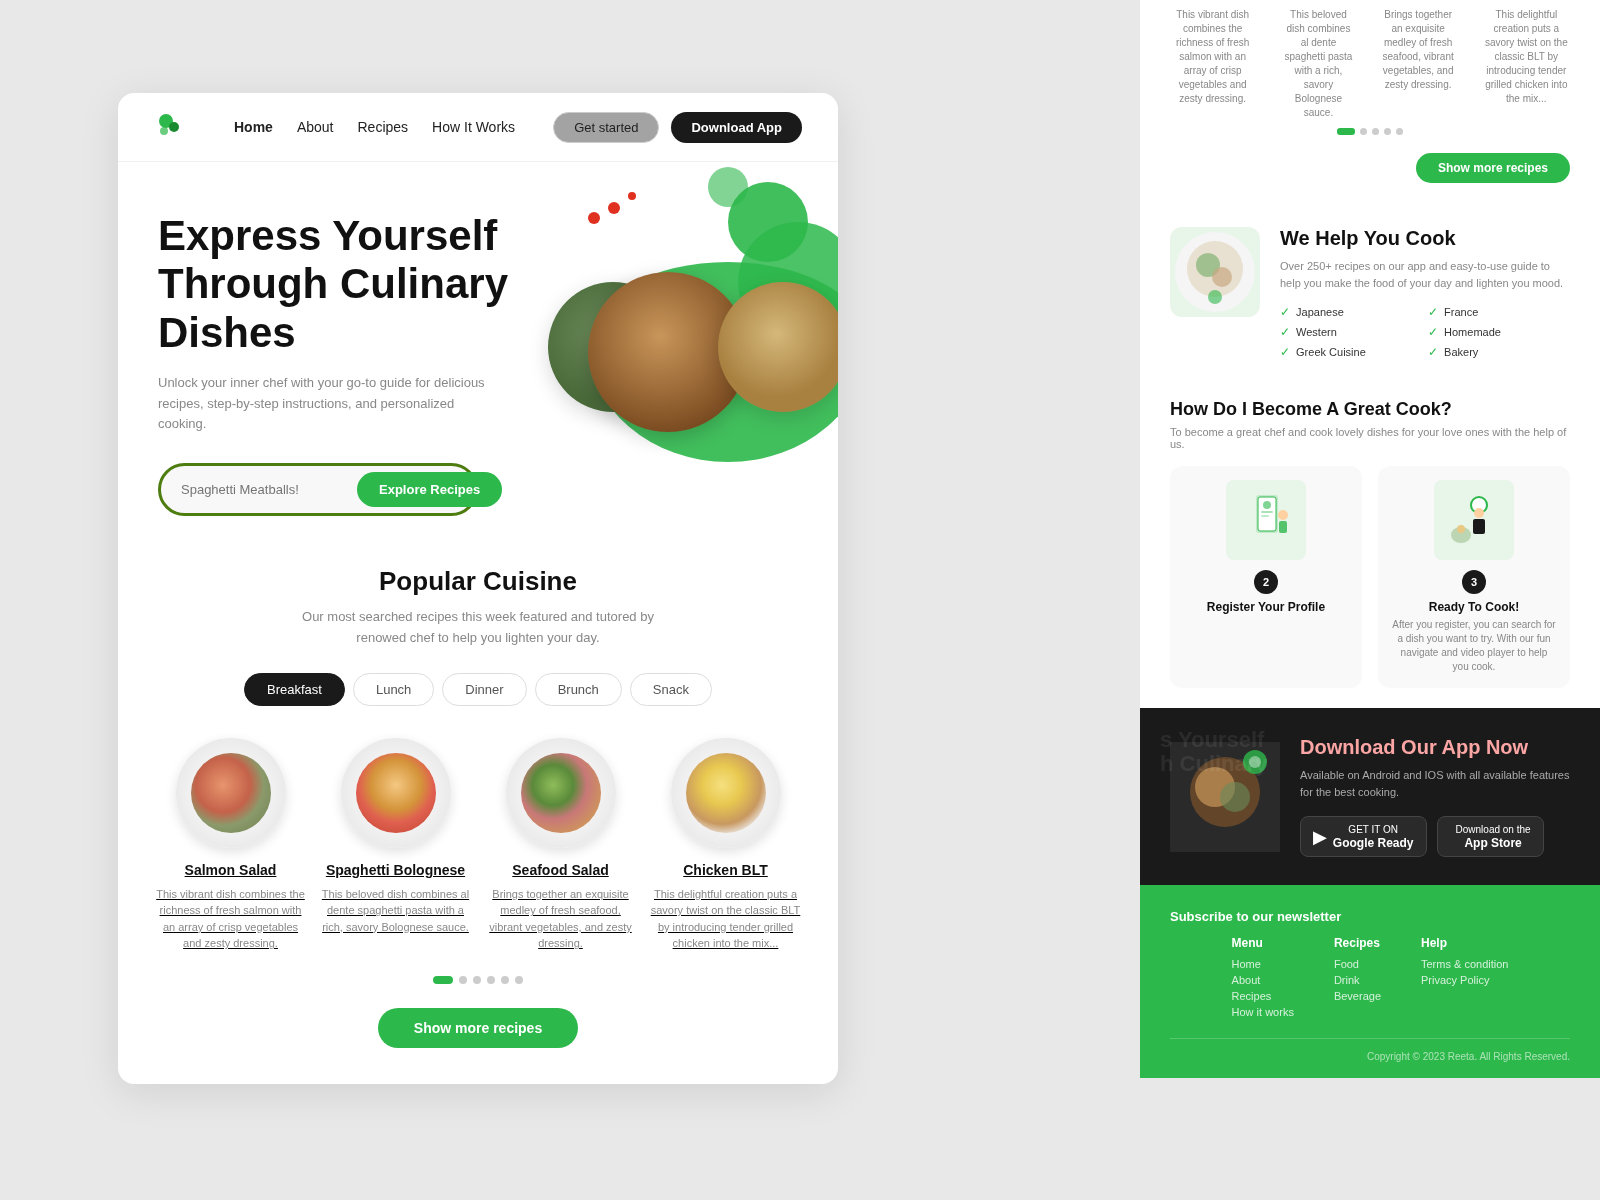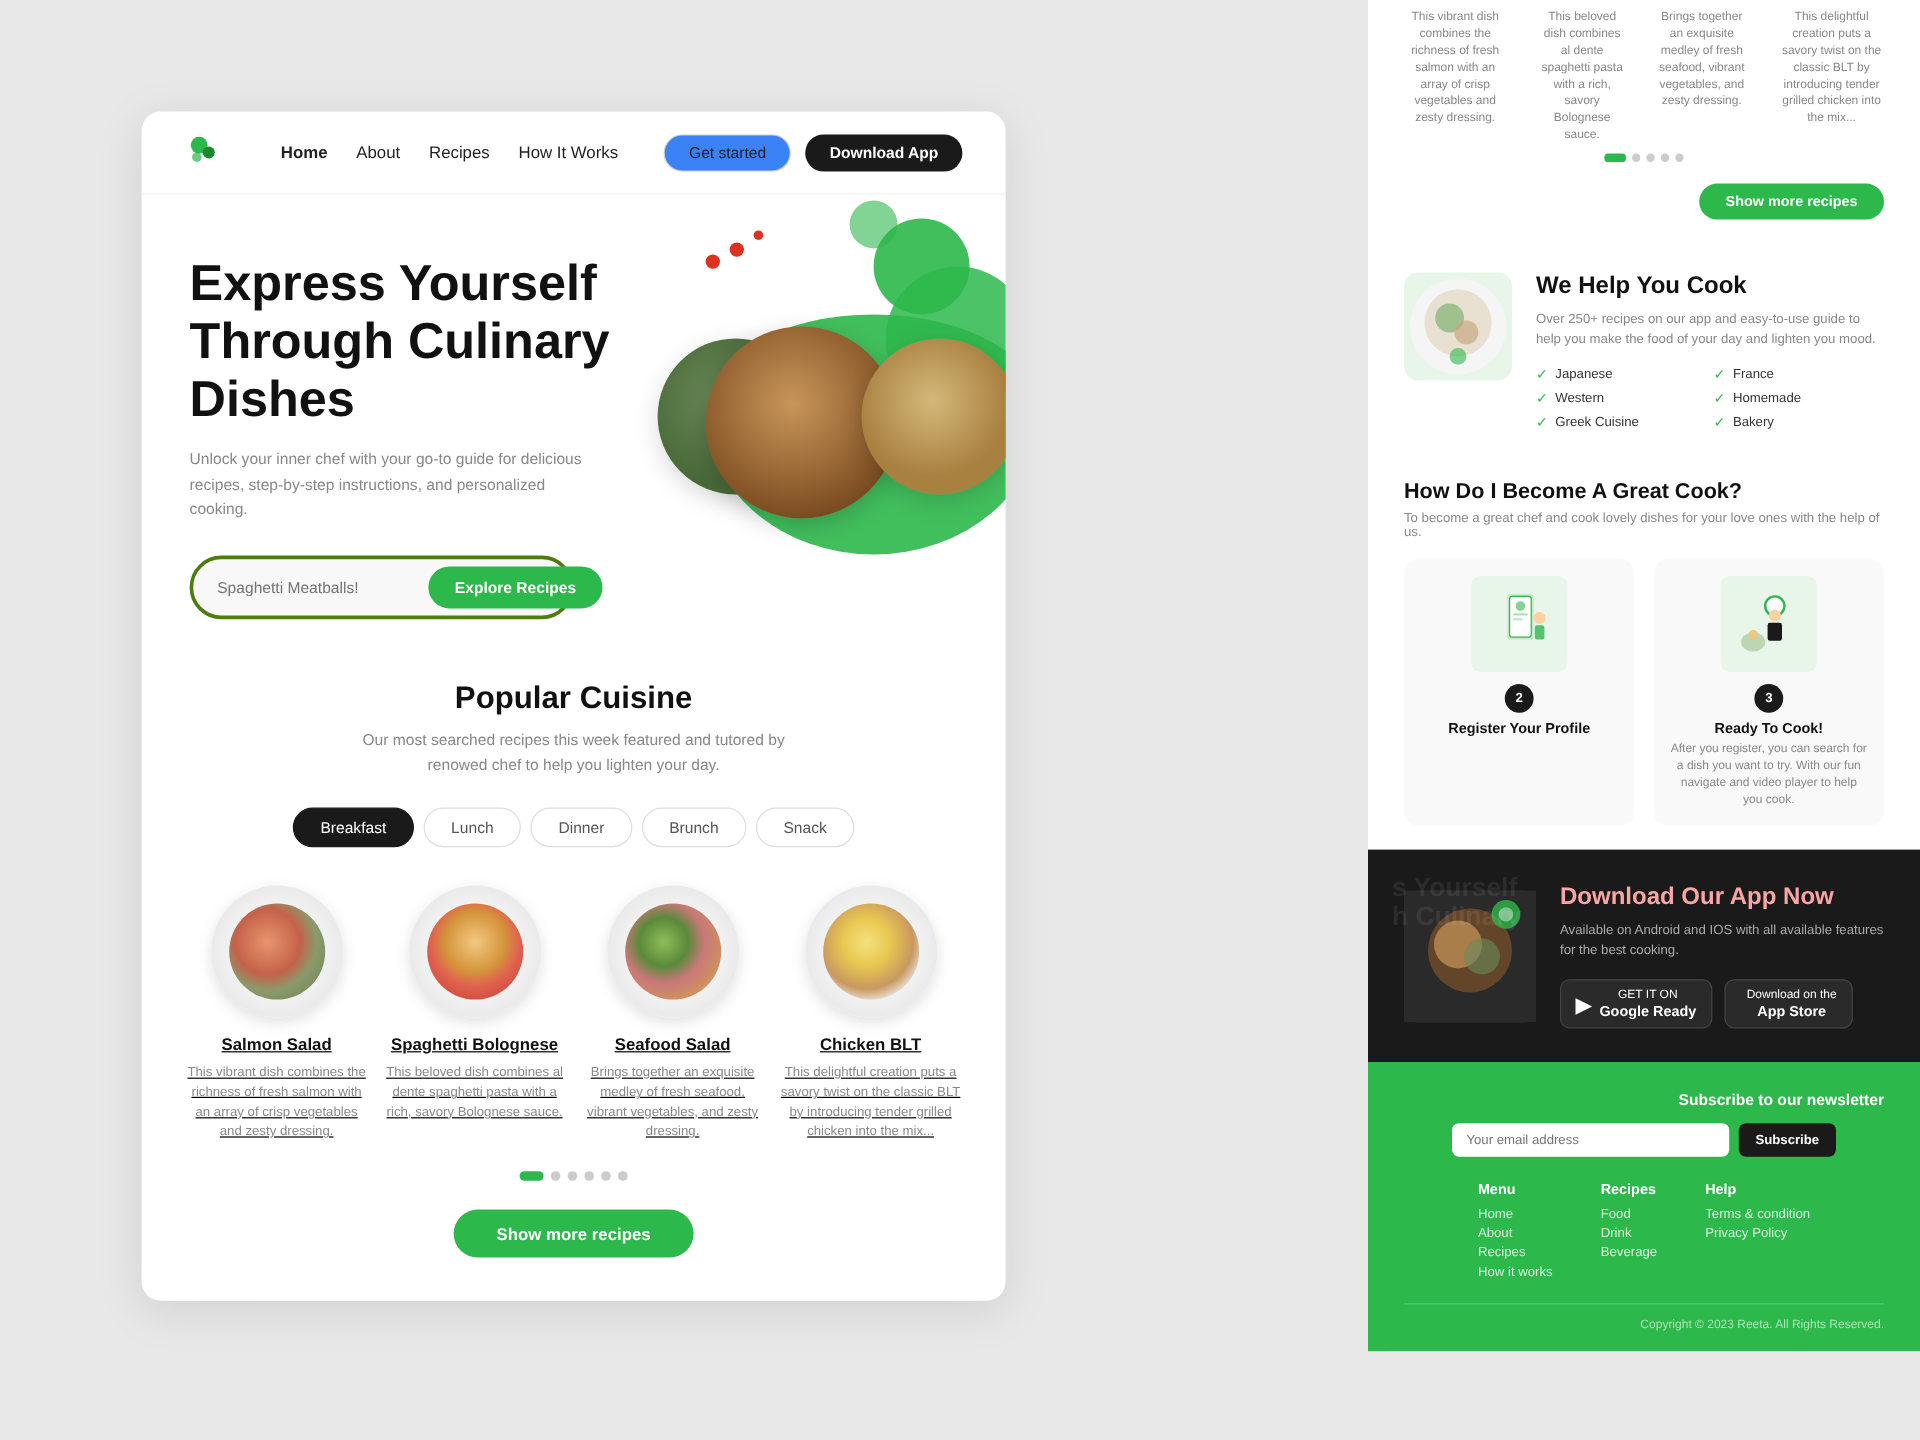--- a/index.html
+++ b/index.html
@@ -51,21 +51,21 @@
     }
     .nav-link.active { font-weight: 700; }
     .nav-actions {
       display: flex;
       gap: 12px;
       align-items: center;
       margin-left: auto;
     }
     .btn-get-started {
       border: 1.5px solid #ccc;
-      background: #3b82f6;
+      background: #a3a3a3;
       color: #222;
       border-radius: 20px;
       padding: 7px 20px;
       font-size: 13px;
       cursor: pointer;
     }
     .btn-download {
       background: #1a1a1a;
       color: #fff;
       border: none;
@@ -454,21 +454,21 @@
     .store-btn-icon { font-size: 18px; }
     .store-btn-text { font-size: 10px; line-height: 1.3; }
     .store-btn-label { font-size: 12px; font-weight: 700; }
 
     
     .footer-section {
       background: #2db84b;
       padding: 24px 30px 16px 30px;
     }
     .newsletter-title {
-      text-align: right;
+      text-align: left;
       font-size: 13px;
       font-weight: 600;
       color: #fff;
       margin-bottom: 12px;
     }
     .newsletter-form {
       display: flex;
       gap: 8px;
       max-width: 320px;
       margin: 0 auto 20px auto;
@@ -924,24 +924,20 @@
             <div class="store-btn-text">Download on the</div>
             <div class="store-btn-label">App Store</div>
           </div>
         </button>
       </div>
     </div>
   </div>
 
   <div class="footer-section">
     <p class="newsletter-title">Subscribe to our newsletter</p>
-    <div class="newsletter-form">
-      <input class="newsletter-input" type="email" placeholder="Your email address" style="">
-      <button class="btn-subscribe">Subscribe</button>
-    </div>
     <div class="footer-links">
 
       <div>
         <div class="footer-col-title">Menu</div>
         <a class="footer-col-link">Home</a>
         <a class="footer-col-link">About</a>
         <a class="footer-col-link">Recipes</a>
         <a class="footer-col-link">How it works</a>
       </div>
 

